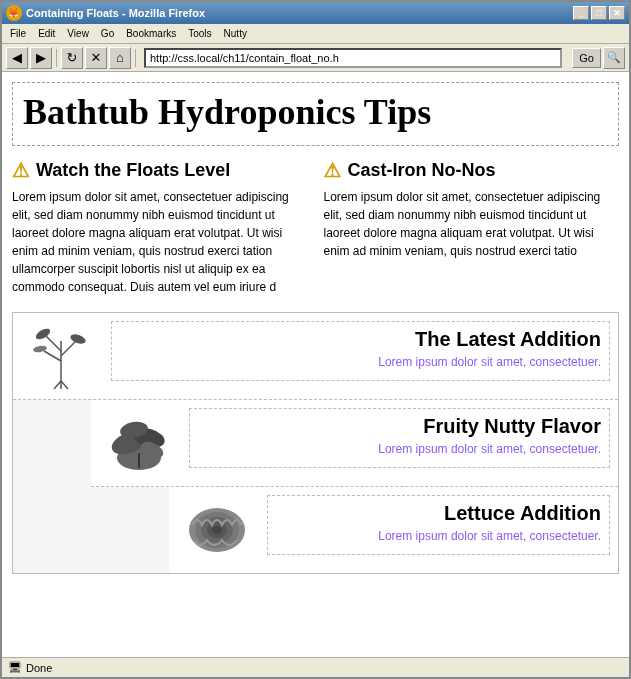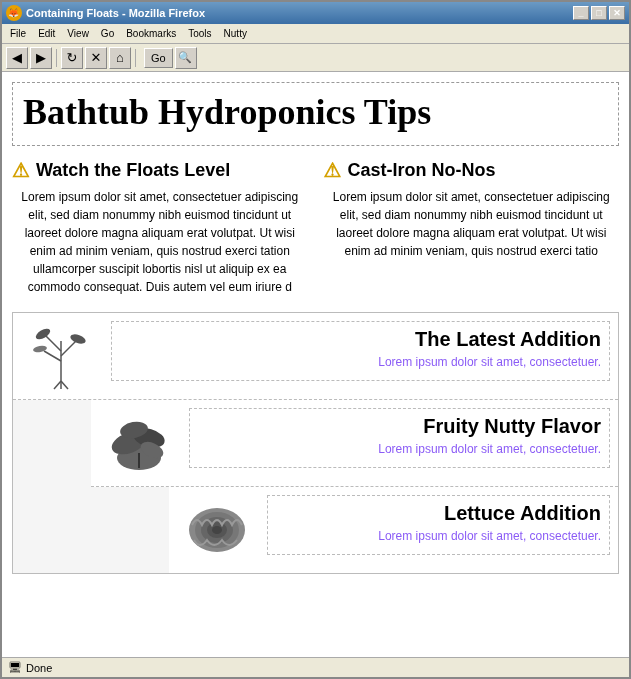--- a/index.html
+++ b/index.html
@@ -202,21 +202,20 @@
 
     .warn-icon {
       color: #d4a000;
       font-size: 20px;
     }
 
     .section-text {
       font-size: 12px;
       line-height: 1.5;
       color: #000;
-      text-align: center;
     }
 
     
     .cards-section {
       border: 1px solid #bbb;
       background: #f5f5f5;
       padding: 0;
       overflow: hidden;
       text-align: right;
     }
@@ -291,20 +290,23 @@
   </div>
 
   <div class="toolbar">
     <div class="toolbar-btn">◀</div>
     <div class="toolbar-btn">▶</div>
     <div class="toolbar-separator"></div>
     <div class="toolbar-btn">↻</div>
     <div class="toolbar-btn">✕</div>
     <div class="toolbar-btn">⌂</div>
     <div class="toolbar-separator"></div>
+    <div class="address-bar">
+      <input class="address-input" type="text" value="http://css.local/ch11/contain_float_no.h" style="">
+    </div>
     <button class="go-btn">Go</button>
     <div class="toolbar-btn" style="width:22px; font-size:11px;">🔍</div>
   </div>
 
   <div class="browser-content">
 
     <div class="page-title">Bathtub Hydroponics Tips</div>
 
     <div class="two-col">
       <div class="col">

